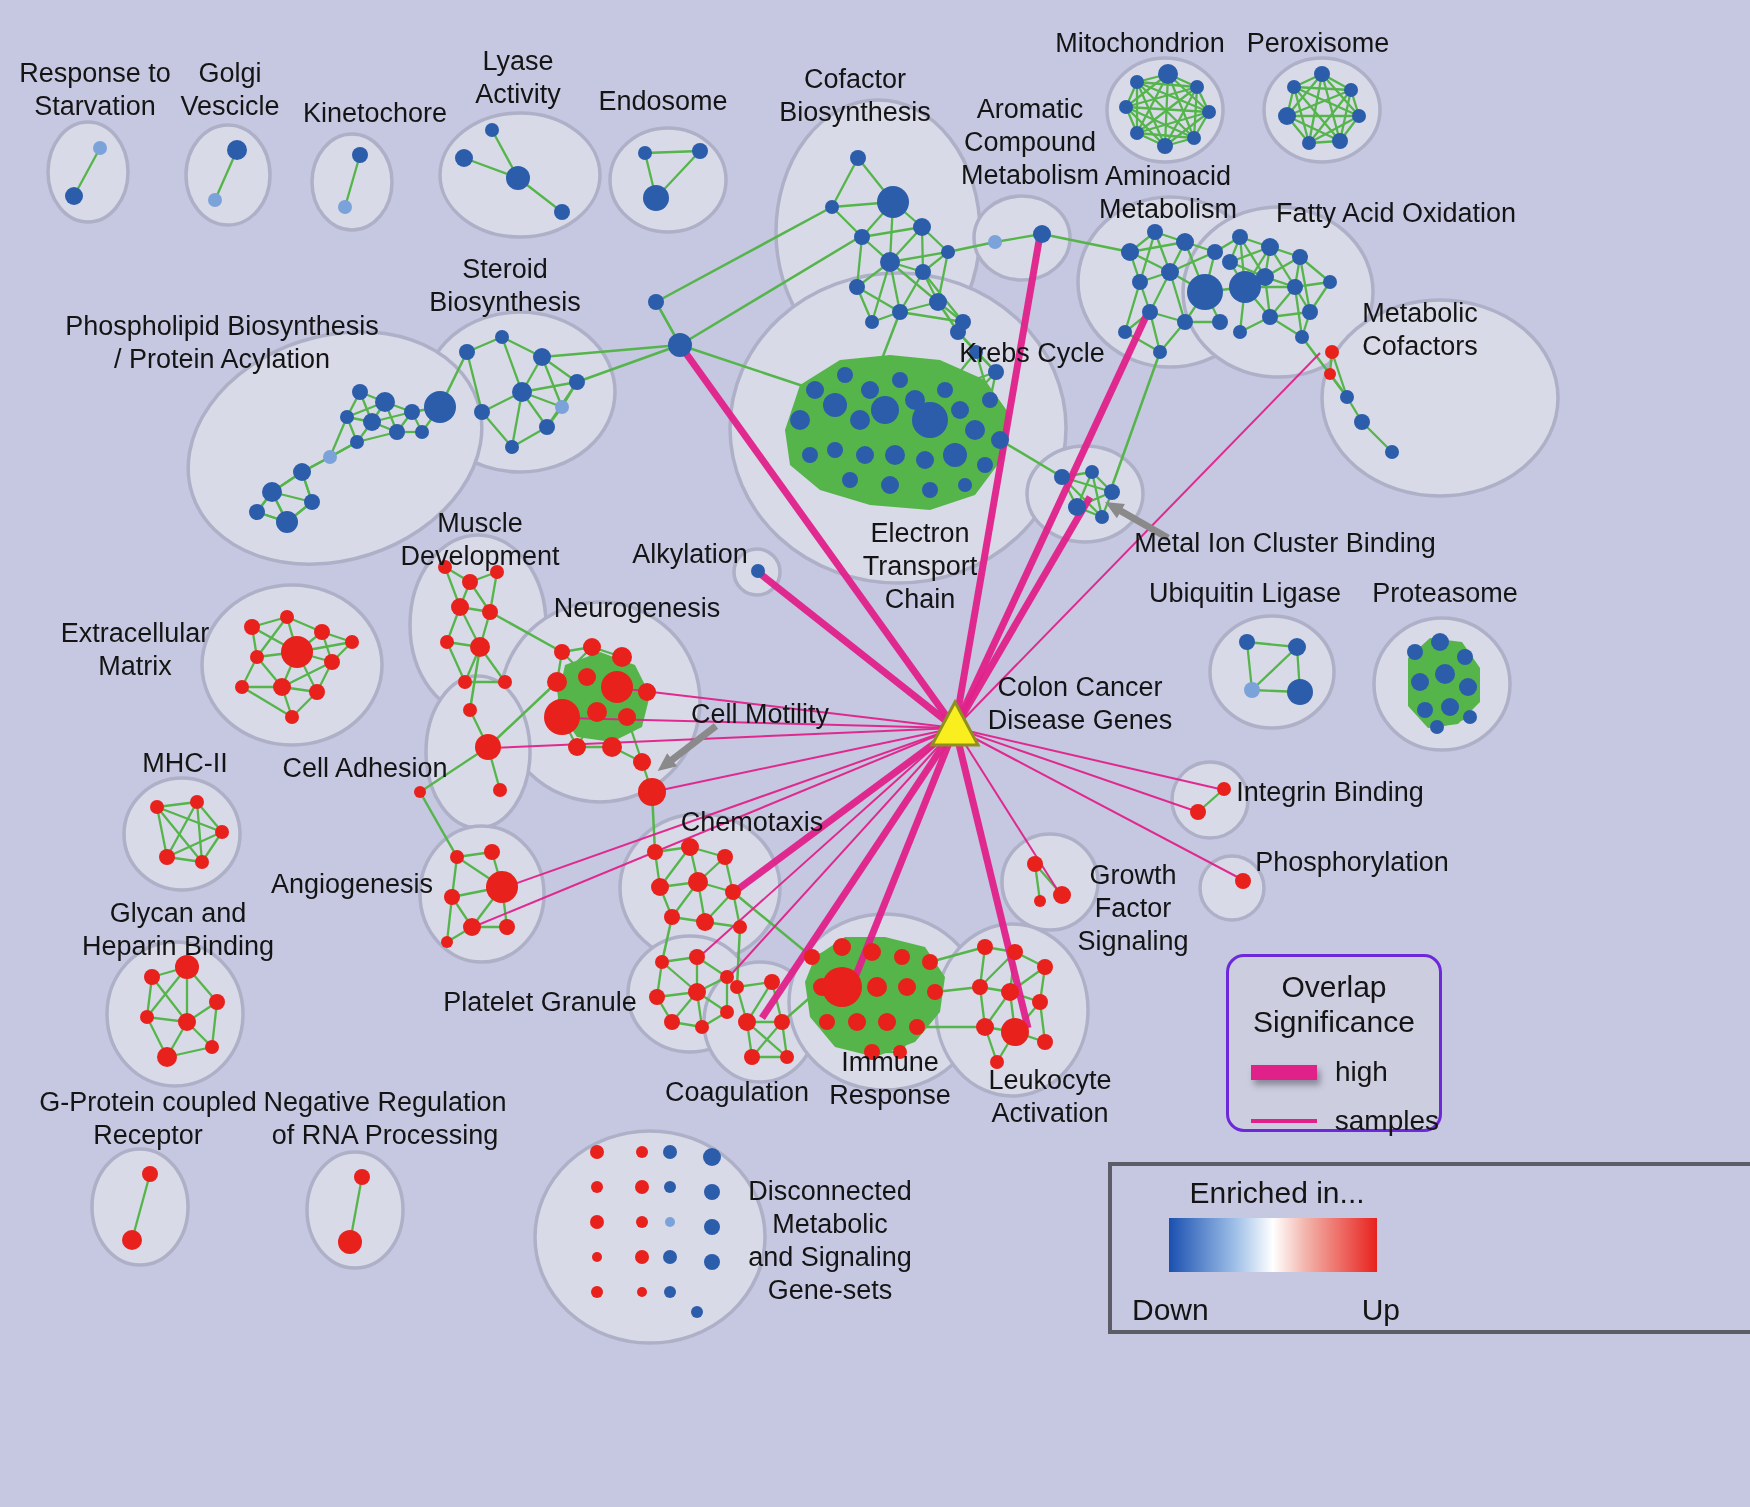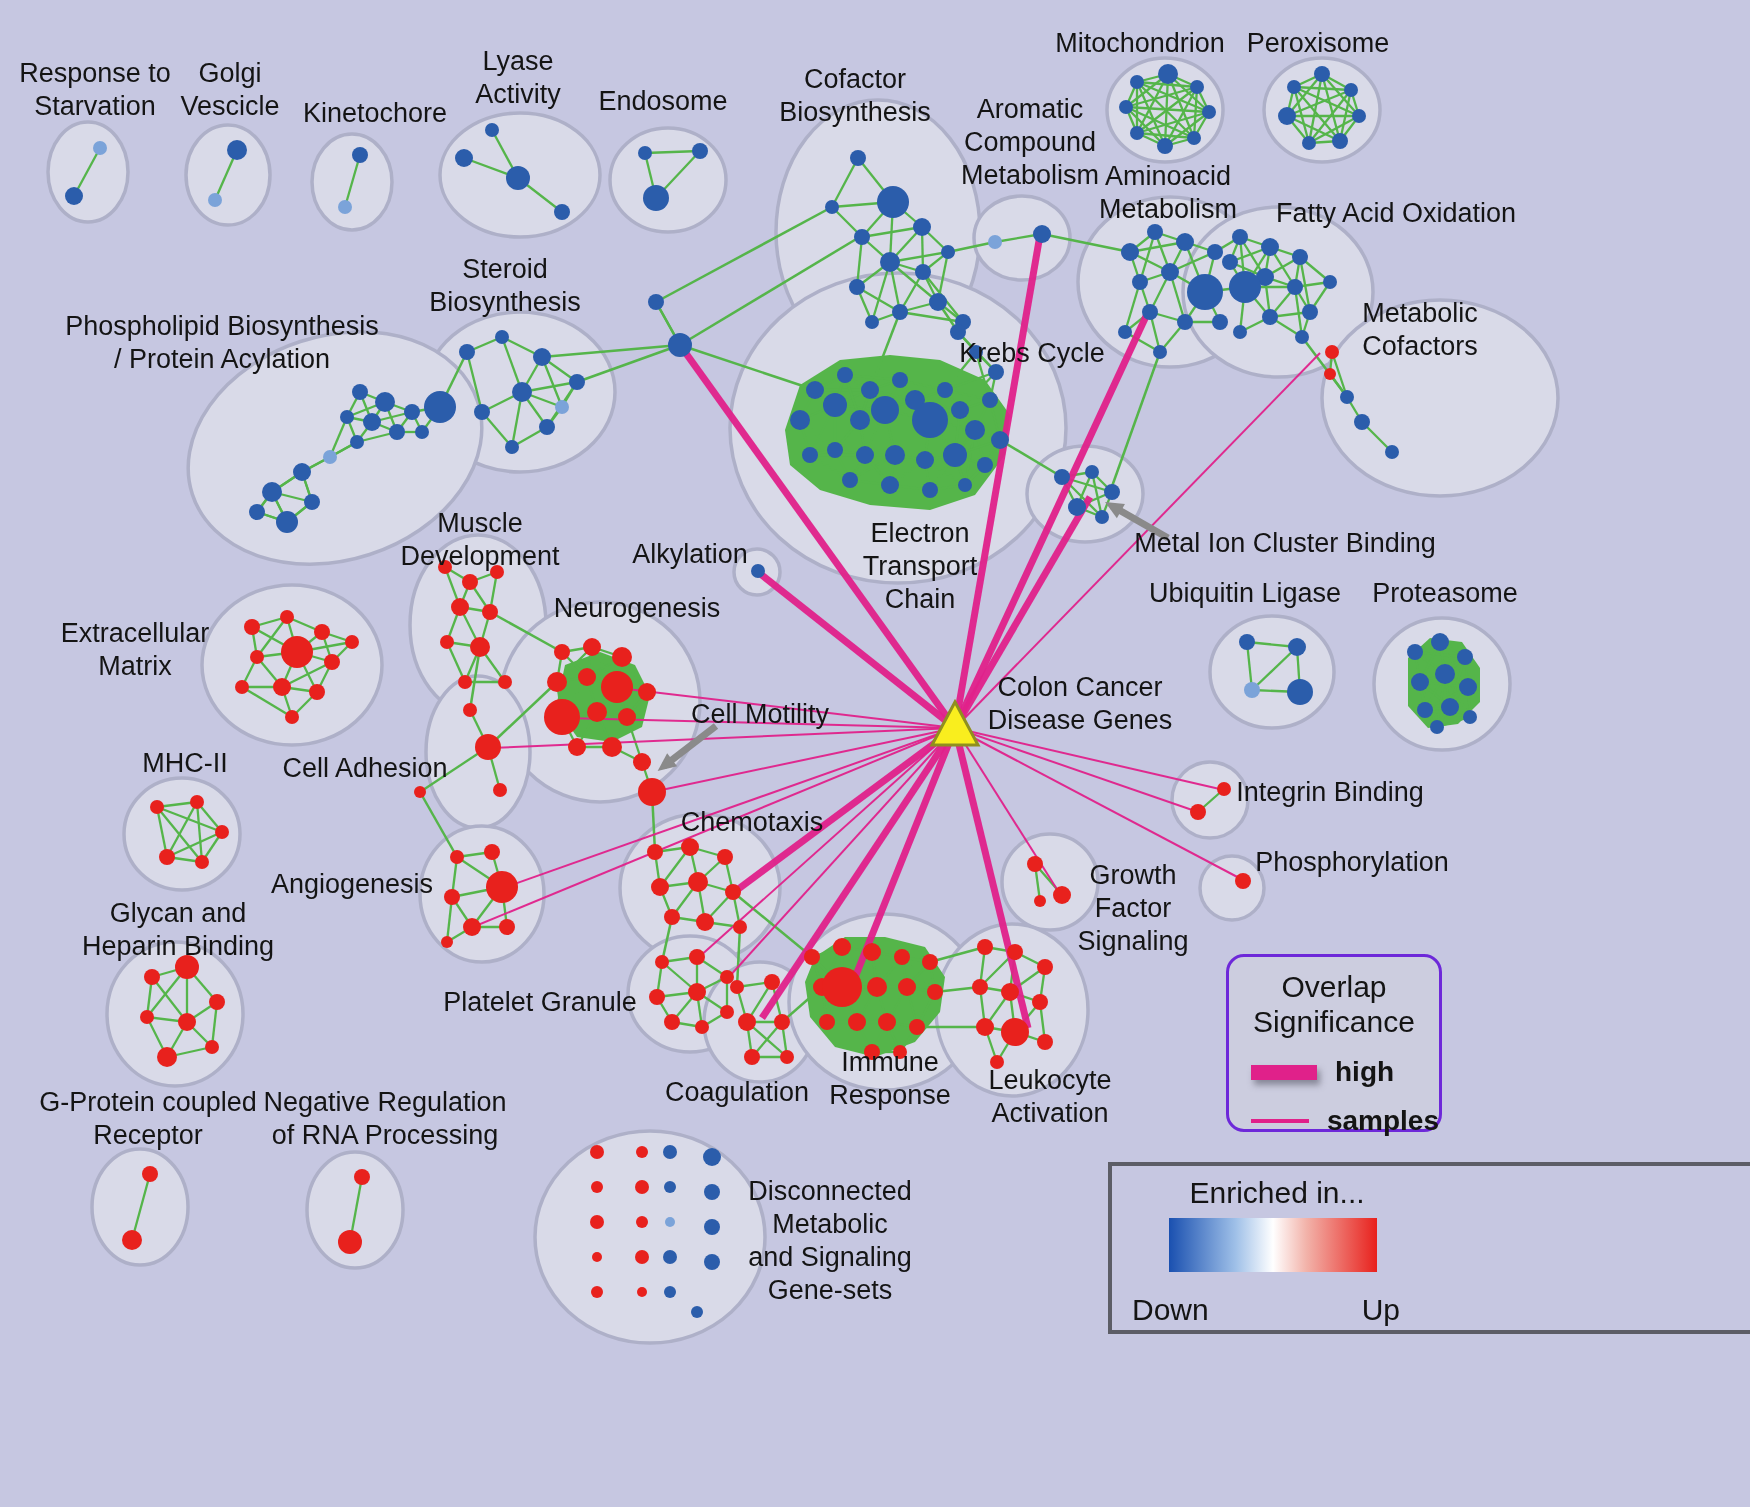--- a/index.html
+++ b/index.html
@@ -8,21 +8,21 @@
   #net-svg{position:absolute;left:0;top:0;width:1750px;height:1507px;}
   #net-svg text{font-family:"Liberation Sans",sans-serif;}
   .legend{position:absolute;box-sizing:border-box;}
   .sig{left:1226px;top:954px;width:216px;height:178px;border:3px solid #6d28d9;border-radius:18px;
        background:#cccddf;padding-top:12px;}
   .lg-title{text-align:center;font-size:30px;color:#141414;line-height:35px;}
   .lg-row{display:flex;align-items:center;gap:18px;margin:17px 0 0 22px;}
   .bar{display:inline-block;width:66px;background:#e0218a;}
   .bar.thick{height:15px;box-shadow:3px 5px 6px rgba(80,80,95,.55);}
   .bar.thin{height:4px;}
-  .lg-label{font-size:28px;color:#141414;font-weight:bold;}
+  .lg-label{font-size:28px;color:#141414;}
   .enr{left:1108px;top:1162px;width:752px;height:172px;border:4px solid #5c5d66;background:#c6c7e1;}
   .enr-title{position:absolute;left:20px;top:10px;width:290px;text-align:center;font-size:30px;color:#141414;}
   .grad{position:absolute;left:57px;top:52px;width:208px;height:54px;
         background:linear-gradient(90deg,#1a50b0 0%,#9fc0e8 32%,#ffffff 50%,#f2b3aa 66%,#e8211d 100%);}
   .du-row{position:absolute;left:20px;top:112px;width:268px;display:flex;justify-content:space-between;
           font-size:30px;color:#141414;margin-top:15px;}
   .enr-note{position:absolute;right:26px;top:52px;text-align:right;font-size:29px;line-height:35px;color:#141414;}
 </style>
 </head>
 <body>

